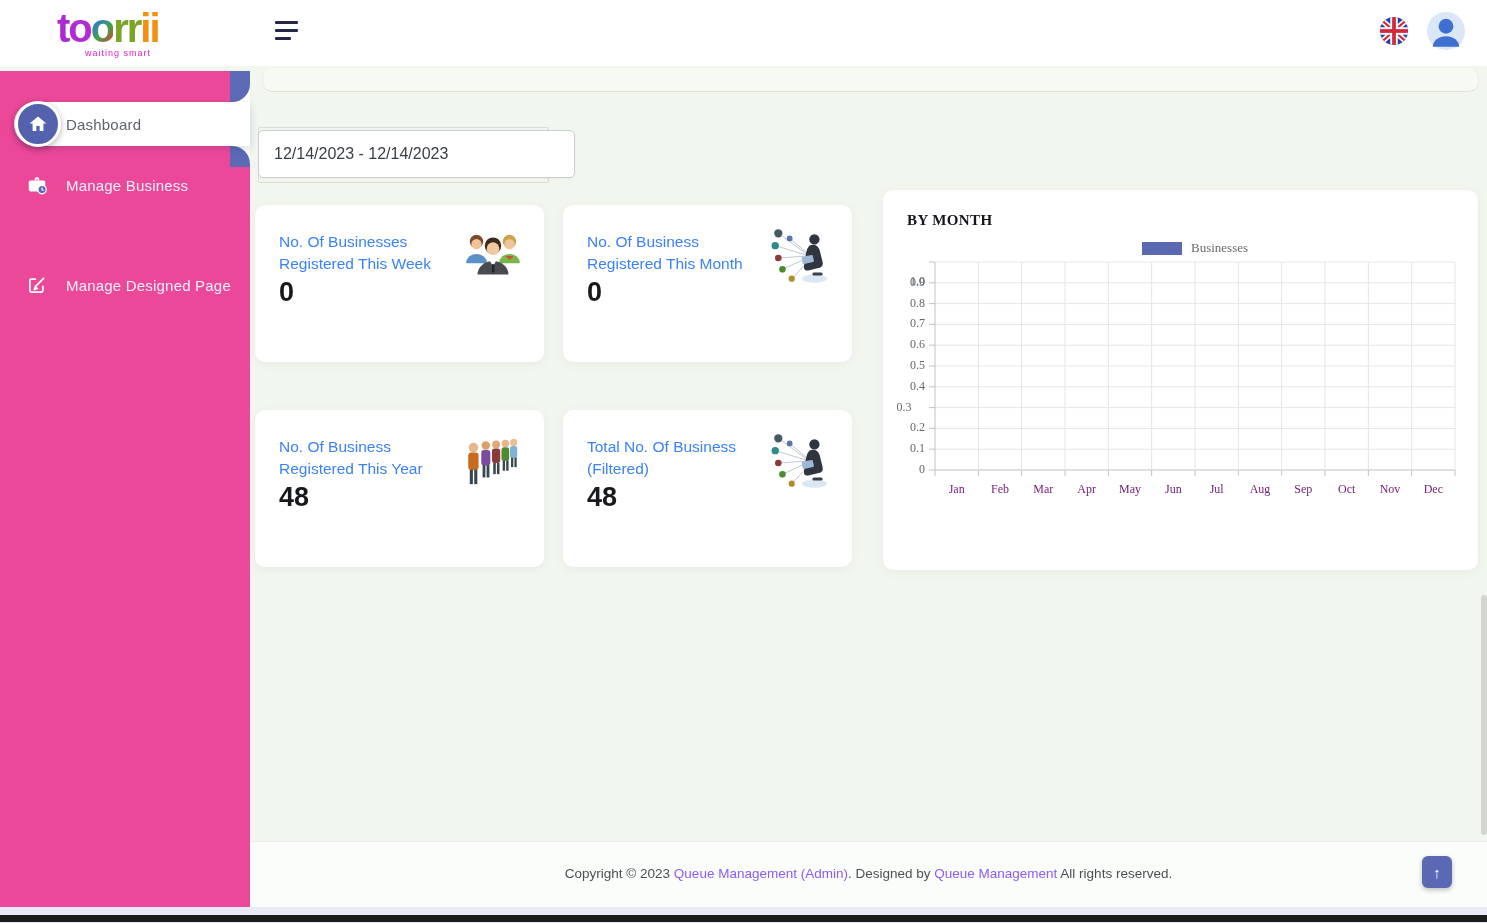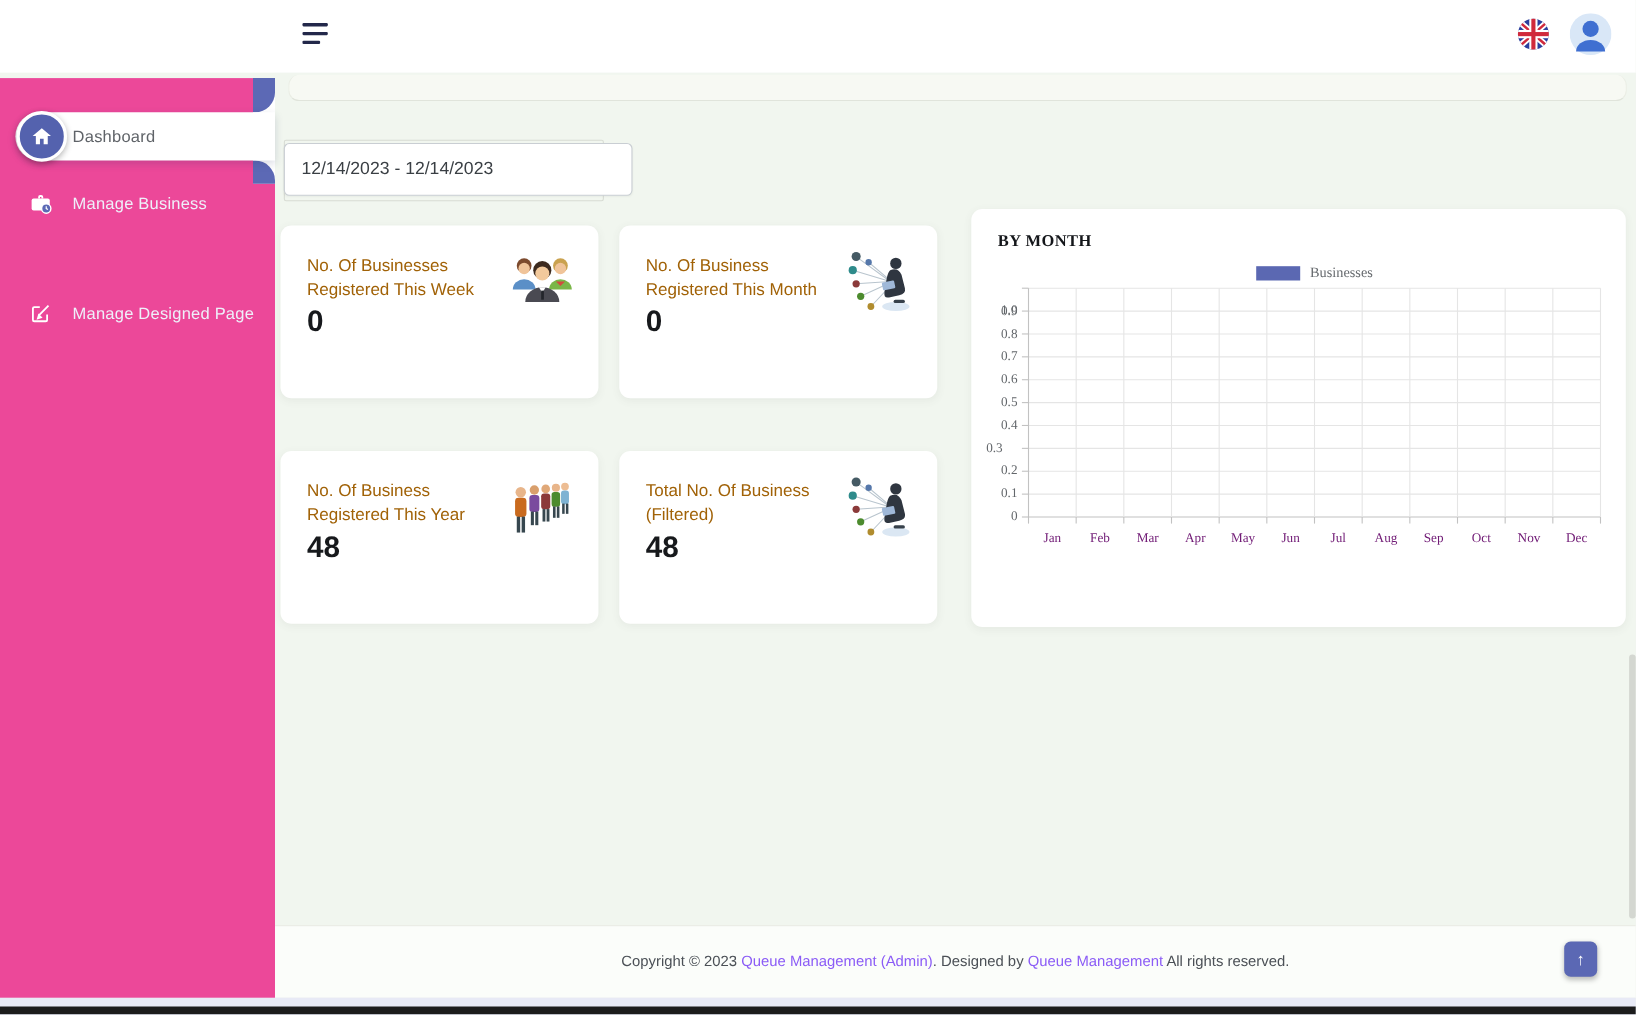--- a/index.html
+++ b/index.html
@@ -33,21 +33,21 @@
   .active-circle { position:absolute; left:1px; top:-1px; width:46px; height:46px; background:#5462ae; border:3px solid #ffffff; border-radius:50%; box-shadow:0 2px 6px rgba(0,0,0,.3); display:flex; align-items:center; justify-content:center; }
 
   
   .main { position:absolute; left:250px; top:66px; width:1237px; height:857px; background:#f1f6ef; }
   .topstrip { position:absolute; left:12px; top:2px; width:1217px; height:24px; background:#f7f9f3; border:1px solid #eaede4; border-top:none; border-bottom:1px solid #e0e4db; border-radius:10px; }
 
   .date-outer { position:absolute; left:8px; top:61px; width:291px; height:56px; border:1px solid #d8dcd4; border-radius:2px; background:transparent; }
   .date-input { position:absolute; left:8px; top:64px; width:317px; height:48px; background:#ffffff; border:1px solid #c9ced3; border-radius:5px; font-size:16px; color:#3a3f44; padding:0 15px; font-family:"Liberation Sans", sans-serif; box-shadow:0 1px 2px rgba(0,0,0,.04); }
 
   .card { position:absolute; width:289px; height:157px; background:#ffffff; border-radius:10px; box-shadow:0 2px 8px rgba(80,90,80,.07); }
-  .card .c-title { position:absolute; left:24px; top:26px; width:188px; font-size:15.5px; line-height:22px; color:#a16207; }
+  .card .c-title { position:absolute; left:24px; top:26px; width:188px; font-size:15.5px; line-height:22px; color:#3b82f6; }
   .card .c-value { position:absolute; left:24px; top:72px; font-size:27px; font-weight:bold; color:#17191c; }
   .card .c-illu { position:absolute; right:18px; top:20px; width:66px; height:66px; }
 
   .chart-card { position:absolute; left:633px; top:124px; width:595px; height:380px; background:#ffffff; border-radius:10px; box-shadow:0 2px 8px rgba(80,90,80,.07);font-family:Liberation Serif, serif; }
   .chart-title { position:absolute; left:24px; top:22px; font-size:15px; font-weight:bold; color:#14161a; letter-spacing:.4px; }
   .chart-legend { position:absolute; left:52px; top:50px; width:520px; display:flex; justify-content:center; align-items:center; gap:9px; cursor:pointer; }
   .legend-swatch { width:40px; height:13px; }
   .legend-label { font-size:13px; color:#666a6e; }
   .y-labels span { position:absolute; width:42px; text-align:right; font-size:12px; color:#63676b; }
   .x-labels span { position:absolute; width:44px; text-align:center; font-size:12px; color:#701a75; }
@@ -62,20 +62,24 @@
 
   
   .hscroll-track { position:absolute; left:0; top:907px; width:1487px; height:16px; background:#e8eaf6; z-index:50; }
   .hscroll-thumb { position:absolute; left:0; top:8px; width:1487px; height:7px; background:#1c1c1c; }
   .vscroll-thumb { position:absolute; right:0px; top:595px; width:6px; height:240px; background:#d4d7d1; border-radius:3px; z-index:45; }
 </style>
 </head>
 <body>
 
 <div class="header">
+  <div class="logo">
+    <div class="logo-word" id="logo-word"><span style="color: rgb(173, 41, 214);">t</span><span style="color: rgb(179, 43, 211);">o</span><span class="grad">o</span><span style="color: rgb(123, 165, 39);">r</span><span style="color: rgb(123, 165, 39);">r</span><span style="color: rgb(242, 145, 17);">i</span><span style="color: rgb(242, 145, 17);">i</span></div>
+    <div class="logo-tagline">waiting smart</div>
+  </div>
   <div class="hamburger">
       <i></i>
       <i></i>
       <i></i>
     </div>
   <div class="hdr-right">
     <div class="flag-btn">
       <svg width="30" height="30" viewBox="0 0 32 32">
         <clipPath id="fc">
             <circle cx="16" cy="16" r="15"></circle>

